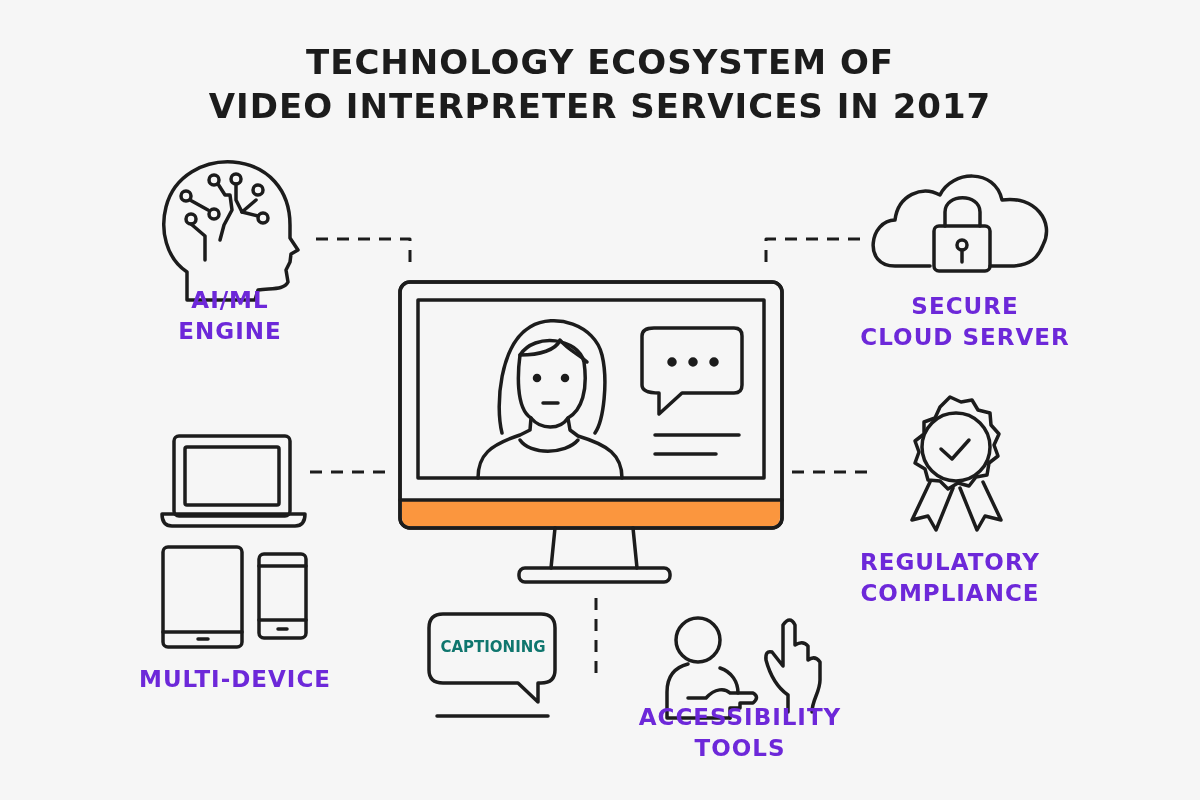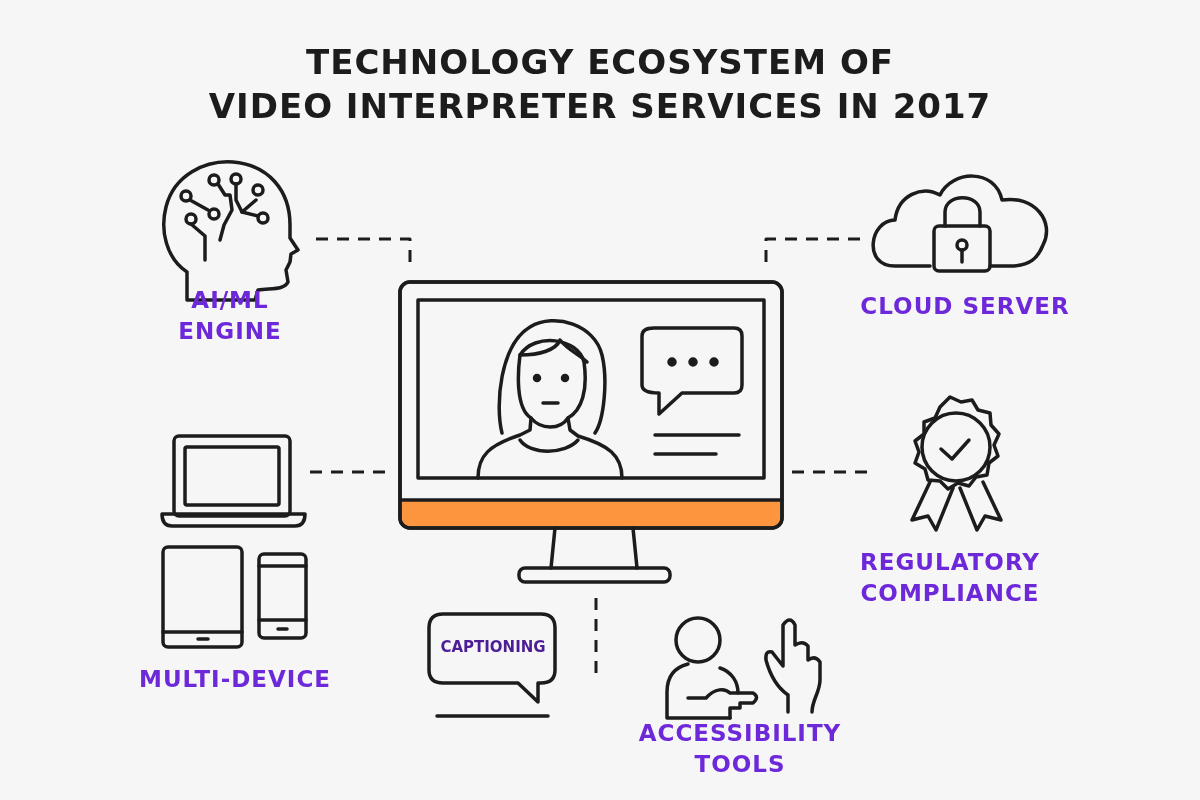--- a/index.html
+++ b/index.html
@@ -2,21 +2,21 @@
 <html><head>
   <meta charset="utf-8">
   <style>
     html, body { margin:0; padding:0; }
     body { width:1200px; height:800px; background:#f6f6f6; position:relative; overflow:hidden; font-family:"DejaVu Sans", sans-serif; color:#1c1c1c; }
     .title { position:absolute; left:0; width:1200px; text-align:center; font-family:"DejaVu Sans", sans-serif; font-weight:bold; letter-spacing:1px; }
     .t1 { top:42px; font-size:34px; }
     .t2 { top:86px; font-size:34px; }
     .label { position:absolute; text-align:center; font-family:"DejaVu Sans", sans-serif; font-weight:bold; font-size:23px; line-height:31px; letter-spacing:1px; color:#6d28d9; }
     svg.art { position:absolute; left:0; top:0; }
-    .cap-text { position:absolute; left:430px; top:638px; width:126px; text-align:center; font-family:"DejaVu Sans", sans-serif; font-weight:bold; font-size:15px; color:#4c1d95; }
+    .cap-text { position:absolute; left:430px; top:638px; width:126px; text-align:center; font-family:"DejaVu Sans", sans-serif; font-weight:bold; font-size:15px; color:#0f766e; }
   </style>
 </head>
 <body>
 
 <div class="title t1">TECHNOLOGY ECOSYSTEM OF</div>
 <div class="title t2">VIDEO INTERPRETER SERVICES IN 2017</div>
 
 <svg class="art" width="1200" height="800" viewBox="0 0 1200 800" fill="none" stroke="#1c1c1c" stroke-width="3.5" stroke-linecap="round" stroke-linejoin="round">
 
   <g stroke-dasharray="12 9" stroke-width="3" stroke-linecap="butt">
@@ -114,30 +114,31 @@
     <path d="M788 712 V695 C778 688 770 675 766 660 Q765 650 772 652 L783 666 V625 Q790 615 795 625 V645 Q803 640 808 646 V660 Q815 655 820 662 V680 C820 692 812 700 812 712"></path>
   </g>
 </svg>
 
 <div class="label" style="left:140px; top:285px; width:180px;">
   <div>AI/ML</div>
   <div>ENGINE</div>
 </div>
 
 <div class="label" style="left:850px; top:291px; width:230px;">
+  <div>SECURE</div>
   <div>CLOUD SERVER</div>
 </div>
 
 <div class="label" style="left:130px; top:664px; width:210px;">
   <div>MULTI-DEVICE</div>
 </div>
 
 <div class="label" style="left:845px; top:547px; width:210px;">
   <div>REGULATORY</div>
   <div>COMPLIANCE</div>
 </div>
 
 <div class="cap-text">CAPTIONING</div>
 
-<div class="label" style="left:630px; top:718px; width:220px;">
+<div class="label" style="left:630px; top:702px; width:220px;">
   <div>ACCESSIBILITY</div>
   <div>TOOLS</div>
 </div>
 
 </body></html>

